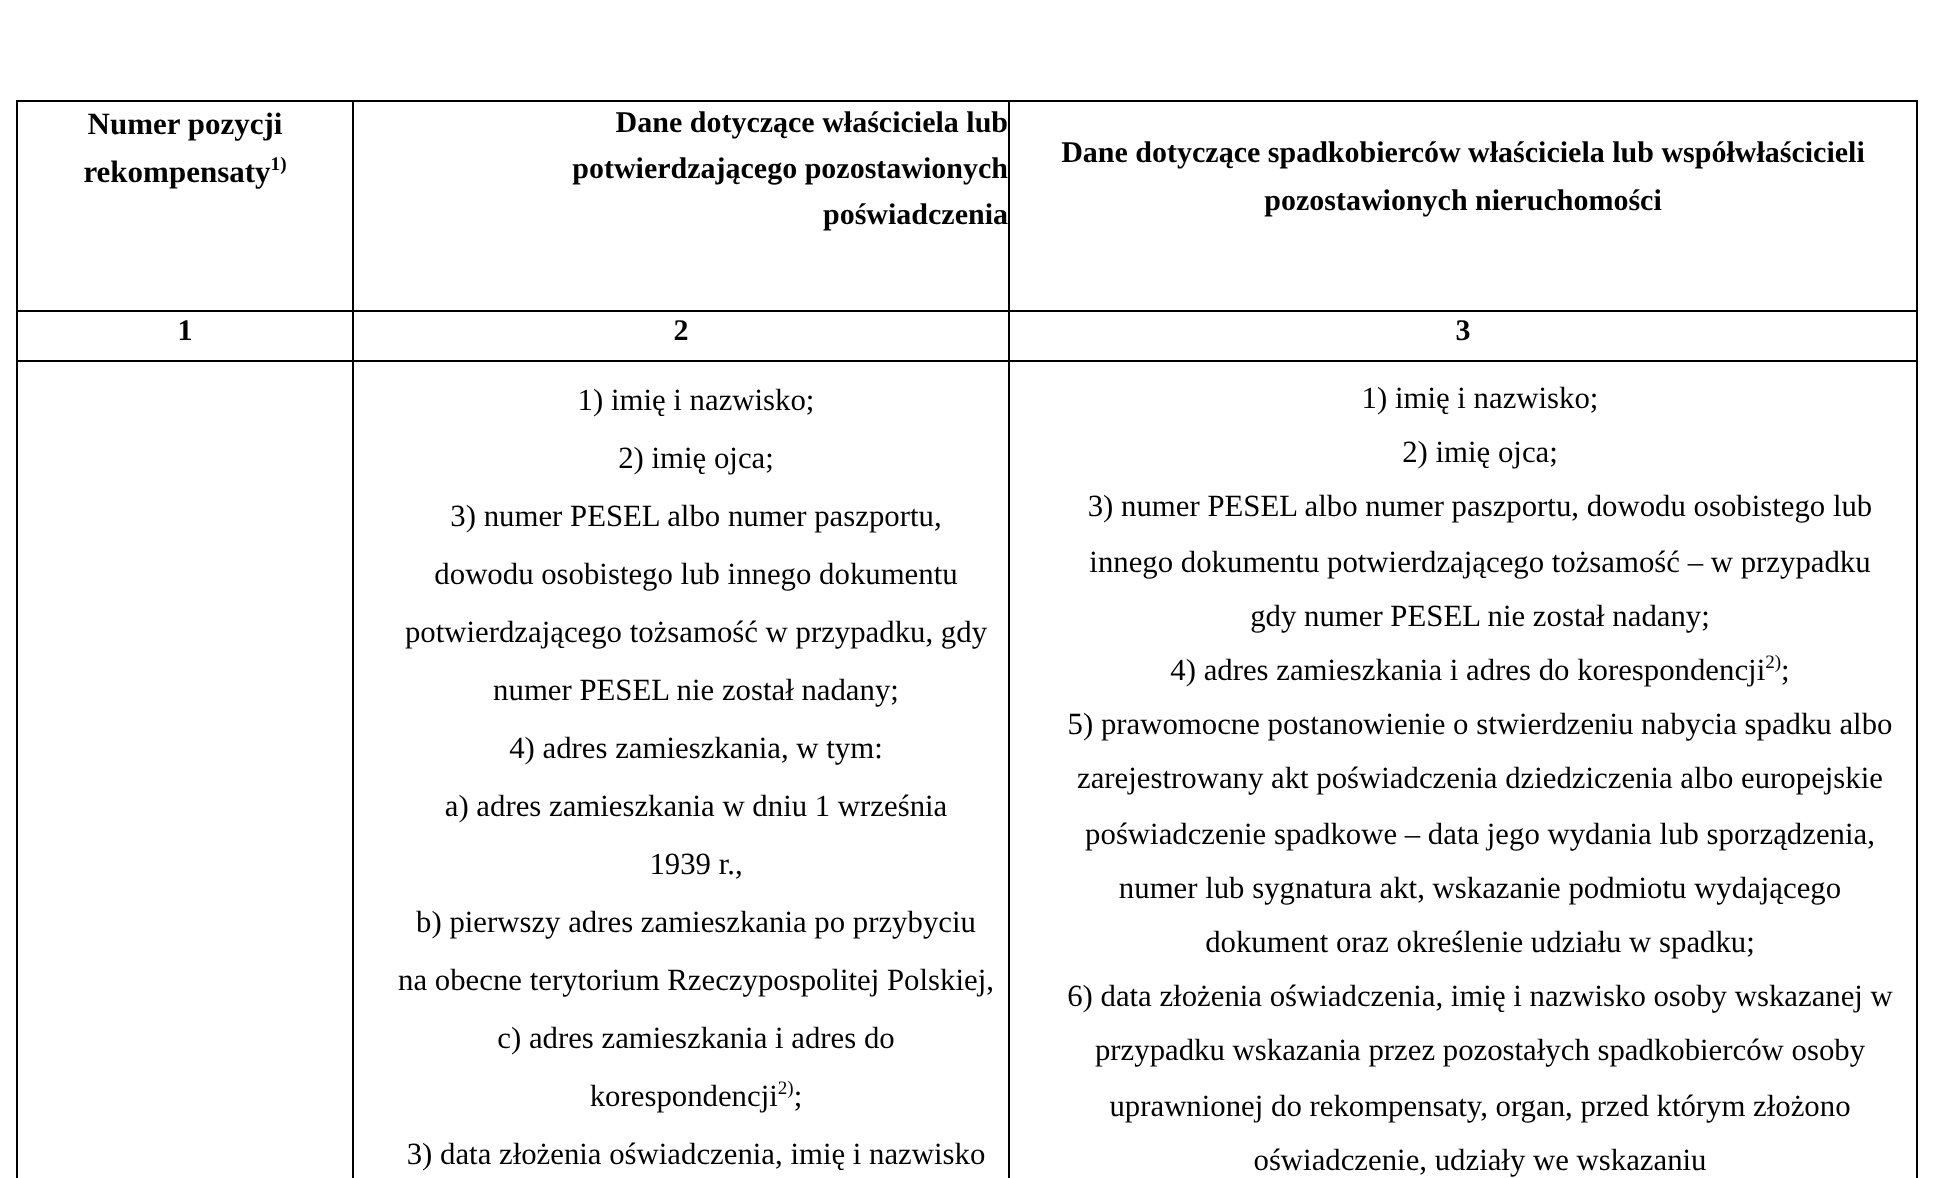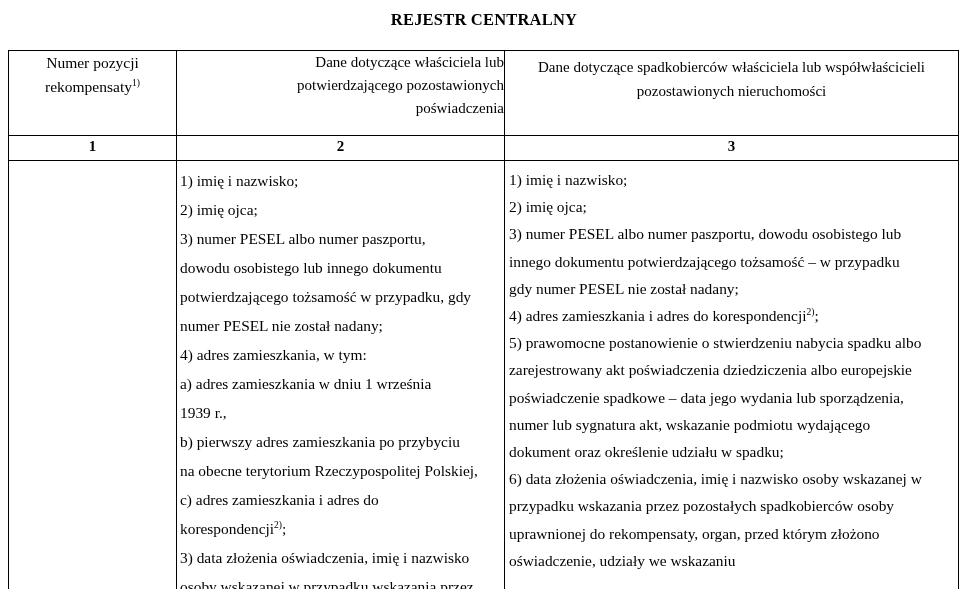--- a/index.html
+++ b/index.html
@@ -55,29 +55,29 @@
   
   .col-1 { width: 168px; }
   .col-2 { width: 328px; }
   .col-3 { width: 454px; }
 
   
   .hdr-cell {
     height: 76px;
     vertical-align: middle;
     text-align: center;
-    font-weight: normal;
+    font-weight: bold;
     font-size: 15.5px;
     line-height: 22px;
     padding: 2px 6px;
     margin-left: 25px;
   }
   .hdr-cell.c1 { font-size: 15.5px; line-height: 24px; }
   .hdr-cell.c2 { font-size: 15px;   line-height: 23px; text-align: right; }
-  .hdr-cell.c3 { font-size: 15px;   line-height: 24px; padding: 4px 10px; }
+  .hdr-cell.c3 { font-size: 15px;   line-height: 24px; padding: 14px 10px; }
 
   sup {
     font-size: 0.62em;
     vertical-align: super;
     line-height: 0;
   }
 
   
   .num-cell {
     height: 24px;
@@ -115,28 +115,28 @@
     width: 462px;
     line-height: 27.2px;
     font-size: 15.4px;
     padding-left: 4px;
     white-space: nowrap;
   }
 
   .txt-line {
     display: block;
     height: auto;
+    text-align: center;
   }
 </style>
 </head>
 <body>
 
 <div class="page">
 
-  <div class="doc-title">REJESTR CENTRALNY</div>
 
   <table class="registry-table">
     <colgroup>
       <col class="col-1">
       <col class="col-2">
       <col class="col-3">
     </colgroup>
     <thead>
       <tr>
         <th class="hdr-cell c1">

